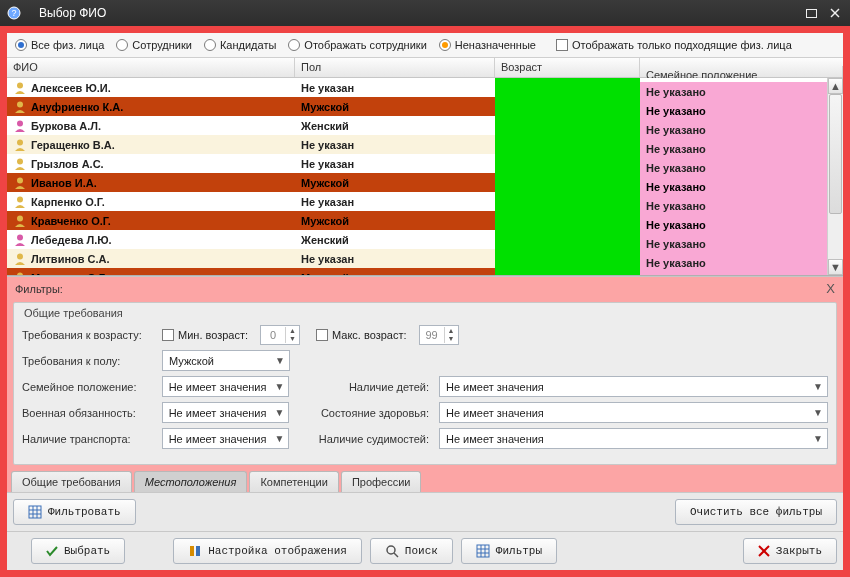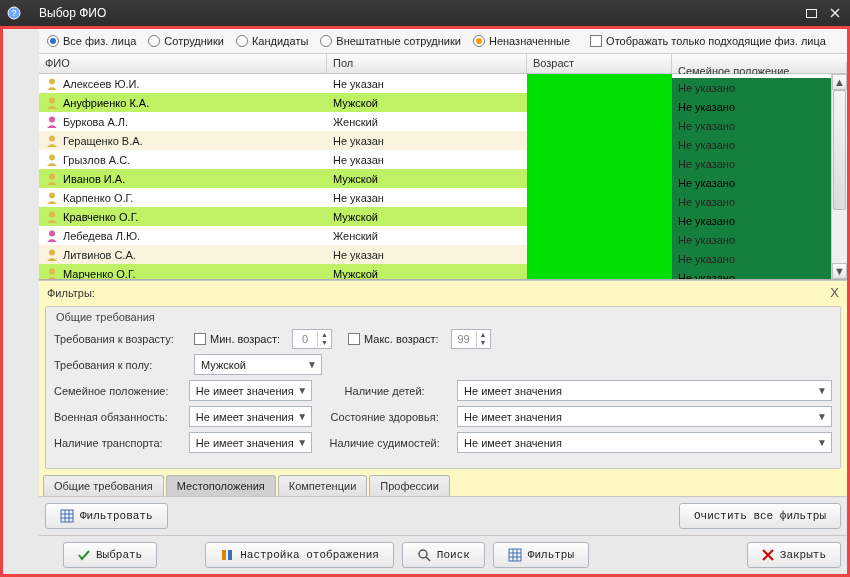--- a/index.html
+++ b/index.html
@@ -2,72 +2,72 @@
 <html><head>
 <meta charset="utf-8">
 <style>
   * { box-sizing: border-box; }
   html, body { margin: 0; padding: 0; font-family: Tahoma, Arial, sans-serif; font-size: 11px; color: #222; background: #5b5b5b; }
   .window { width: 850px; height: 577px; background: #444; }
   .titlebar { height: 26px; background: linear-gradient(#3a3a3a,#2d2d2d); color: #fff; display: flex; align-items: center; padding: 0 6px; }
   .titlebar .icon { width: 16px; height: 16px; margin-right: 6px; display:inline-flex;align-items:center;justify-content:center; }
   .titlebar .title { flex: 1; font-size: 12px; margin-left: 11px; }
   .titlebar .winbtn { width: 18px; height: 16px; margin-left: 6px; display:inline-flex; align-items:center; justify-content:center; color:#eee; cursor:pointer; }
-  .client { background: #e9e9e9; height: 551px; border: 3px solid #ef4444; display:flex; flex-direction:column;padding-left:36px; }
+  .client { background: #e9e9e9; height: 551px; border: 7px solid #ef4444; display:flex; flex-direction:column; }
   .radiobar { display:flex; align-items:center; gap:12px; padding:6px 8px; border-bottom:1px solid #cfcfcf; background:#f6f6f6; }
   .radio { display:flex; align-items:center; gap:4px; cursor:pointer; }
   .radio .dot { width:12px; height:12px; border:1px solid #7a7a7a; border-radius:50%; background:#fff; display:inline-flex; align-items:center; justify-content:center; }
   .radio.selected .dot::after { content:""; width:6px; height:6px; border-radius:50%; background:#2f6fd0; display:block; }
   .radio.orange.selected .dot::after { background:#ff9b00; }
   .chk { display:flex; align-items:flex-end; gap:4px; cursor:pointer; }
   .chk .box { width:12px; height:12px; border:1px solid #7a7a7a; background:#fff; }
   .grid { flex:1 1 auto; position:relative; background:#fff; border-bottom:1px solid #b0b0b0; overflow:hidden; }
   .grid .head { display:flex; background:linear-gradient(#fdfdfd,#e7e7e7); border-bottom:1px solid #c6c6c6; height:20px; }
   .colh { padding:3px 6px; font-size:11px; color:#333; border-right:1px solid #d0d0d0; }
   .c-fio { width:288px; }
   .c-pol { width:200px; }
   .c-voz { width:145px; }
   .c-sem { flex:1 1 auto;margin-top:8px; }
   .rows { position:relative; }
   .row { display:flex; height:19px; align-items:center; }
   .row.alt0 { background:#ffffff; }
   .row.alt1 { background:#faf3dd; }
   .row.green { background:#00e000; color:#000; }
-  .cell { padding:0 6px; display:flex; align-items:center; height:100%; overflow:hidden; white-space:nowrap; }
+  .cell { padding:0 6px; display:flex; align-items:center; height:100%; overflow:hidden; white-space:nowrap;font-weight:bold; }
   .cell.c-fio { gap:4px; }
   .pic { width:14px; height:14px; display:inline-block; }
   .rows .row .c-voz { background:#00e000; }
-  .rows .row .c-sem { background:#15803d;text-align:center; }
-  .row.green .c-fio, .row.green .c-pol { background:#bef264;text-align:right; }
+  .rows .row .c-sem { background:#f9a8d4;text-align:center; }
+  .row.green .c-fio, .row.green .c-pol { background:#c2410c;text-align:right; }
   .scrollbar { position:absolute; right:0; top:20px; bottom:0; width:16px; background:#efefef; border-left:1px solid #d0d0d0; }
   .sb-btn { height:16px; background:linear-gradient(#fdfdfd,#e4e4e4); border:1px solid #c0c0c0; display:flex; align-items:center; justify-content:center; color:#555; cursor:pointer; }
   .sb-thumb { position:absolute; left:1px; right:1px; top:16px; height:120px; background:linear-gradient(#f5f5f5,#dcdcdc); border:1px solid #b8b8b8; border-radius:2px; cursor:pointer; }
   .sb-btn.bottom { position:absolute; bottom:0; left:0; right:0; }
 
-  .filters { background:#fef9c3; border-top:1px solid #c6c6c6; }
+  .filters { background:#fca5a5; border-top:1px solid #c6c6c6; }
   .filters-head { display:flex; align-items:center; padding:4px 8px; font-size:11px; color:#333; }
   .filters-head .x { margin-left:auto; font-size:13px; color:#555; cursor:pointer; }
   .filter-box { margin:2px 6px 6px; border:1px solid #c8c8c8; border-radius:2px; padding:6px 8px 10px; background:#ededed; }
   .fb-title { margin:-2px 0 6px 2px; color:#444; }
   .frow { display:flex; align-items:center; gap:10px; margin:5px 0; }
   .flabel { width:130px; color:#333; }
-  .flabel2 { width:130px; text-align:center; color:#333; }
+  .flabel2 { width:130px; text-align:right; color:#333; }
   .combo { display:flex; align-items:center; justify-content:space-between; border:1px solid #aeb6c0; background:#fff; height:21px; padding:0 4px 0 6px; cursor:pointer; }
   .combo .arrow { color:#555; font-size:10px; }
   .combo.sm { width:128px; }
   .combo.lg { width:390px; }
   .spin { display:inline-flex; height:20px; border:1px solid #aeb6c0; background:#fff; align-items:center; }
   .spin input { width:24px; border:none; text-align:center; font:inherit; color:#888; outline:none; }
   .spin .sp { display:flex; flex-direction:column; }
   .spin .sp span { font-size:7px; line-height:8px; padding:0 3px; color:#555; cursor:pointer; border-left:1px solid #d0d0d0; }
   .chk2 { display:flex; align-items:center; gap:4px; margin-right:2px; }
   .chk2 .box { width:12px; height:12px; border:1px solid #7a7a7a; background:#fff; }
   .tabs { display:flex; padding:0 4px; gap:0; }
   .tab { padding:4px 10px; border:1px solid #b8b8b8; border-bottom:none; background:linear-gradient(#f0f0f0,#e1e1e1); color:#333; cursor:pointer; margin-right:2px; border-top-left-radius:3px; border-top-right-radius:3px; }
-  .tab.active { background:#d0d0d0; color:#222; }
+  .tab.active { background:#d0d0d0; color:#222;font-style:italic; }
   .filterbar { display:flex; padding:6px; gap:8px; border-top:1px solid #c8c8c8; border-bottom:1px solid #c8c8c8; background:#e9e9e9; }
   .btn { display:inline-flex; align-items:center; gap:6px; height:26px; padding:0 14px; border:1px solid #aeb6c0; background:linear-gradient(#fdfdfd,#e8e8e8); border-radius:3px; cursor:pointer; color:#222;font-family:Liberation Mono, monospace; }
   .footer { display:flex; padding:6px; gap:8px; background:#e9e9e9;margin-left:18px; }
   .spacer { flex:1; }
   svg { display:block; }
 </style>
 </head>
 <body>
 
 <div class="window">
@@ -102,21 +102,21 @@
       <span class="radio">
           <span class="dot"></span>
           <span>Сотрудники</span>
         </span>
       <span class="radio">
           <span class="dot"></span>
           <span>Кандидаты</span>
         </span>
       <span class="radio">
           <span class="dot"></span>
-          <span>Внештатные сотрудники</span>
+          <span>Отображать сотрудники</span>
         </span>
       <span class="radio orange selected">
           <span class="dot"></span>
           <span>Неназначенные</span>
         </span>
       <span class="chk" style="margin-left:8px;">
           <span class="box"></span>
           <span>Отображать только подходящие физ. лица</span>
         </span>
     </div>

